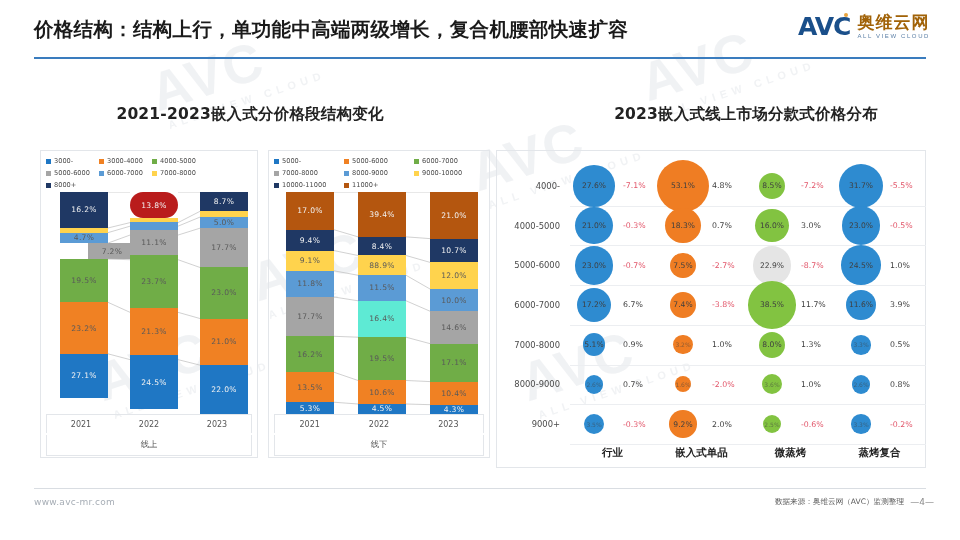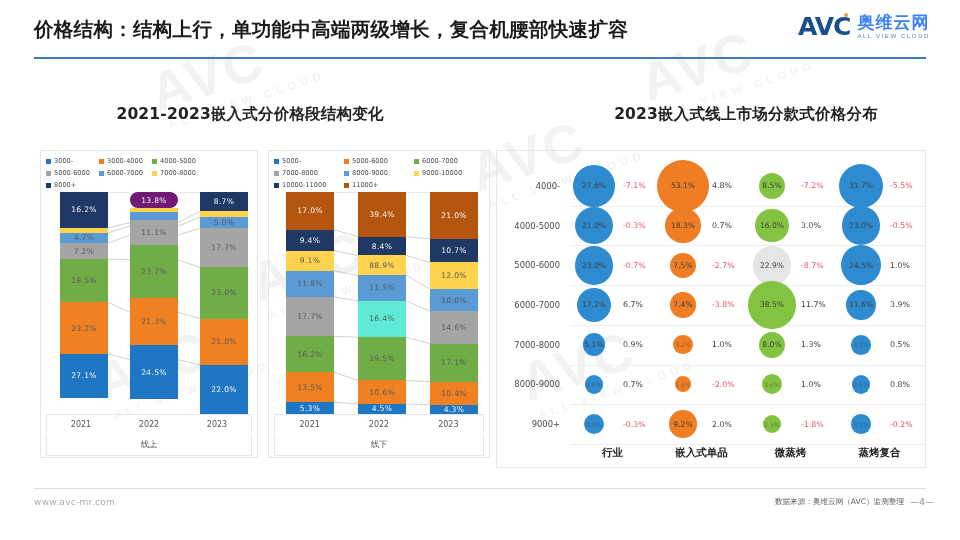--- a/index.html
+++ b/index.html
@@ -39,21 +39,21 @@
   .hdr-rule {
     position: absolute; left: 34px; top: 57px; width: 892px; height: 2px;
     background: #3a7cbe;
   }
   .logo { position: absolute; right: 30px; top: 12px; display: flex; align-items: center; gap: 7px; }
   .logo-avc { font-size: 25px; font-weight: 800; color: #1a4f8a; letter-spacing: -1px;
               font-family: "DejaVu Sans", sans-serif; position: relative; }
   .logo-avc .dot { position: absolute; right: 2px; top: 1px; width: 4px; height: 4px;
                    border-radius: 50%; background: #e8a33d; }
   .logo-cn { line-height: 1; }
-  .logo-cn .cn { font-size: 17px; font-weight: 700; color: #3b82f6; letter-spacing: 1px;
+  .logo-cn .cn { font-size: 17px; font-weight: 700; color: #a16207; letter-spacing: 1px;
                  font-family: "DejaVu Sans", sans-serif; }
   .logo-cn .en { display: block; font-size: 6px; color: #5b7fa6; letter-spacing: 1.6px;
                  margin-top: 2px; text-align: center; }
 
   
   .panel-title {
     position: absolute; font-size: 15.5px; font-weight: 700; color: #222;
     font-family: "DejaVu Sans", "Liberation Sans", sans-serif; letter-spacing: .2px;
   }
   #title-left  { left: 0; top: 104px; width: 500px; text-align: center; }
@@ -228,35 +228,35 @@
       <div class="bar" style="left: 14px; width: 48px; height: 222px;">
         <div class="seg dark" style="height: 35.964px; background: rgb(31, 56, 100);">
           <span>16.2%</span>
         </div>
         <div class="seg" style="height: 4.662px; background: rgb(255, 211, 77);">
           <span></span>
         </div>
         <div class="seg" style="height: 10.434px; background: rgb(91, 155, 213);">
           <span>4.7%</span>
         </div>
-        <div class="seg" style="height: 15.984px; background: rgb(165, 165, 165);">
+        <div class="seg" style="height: 15.984px; background: rgb(165, 165, 165); margin-left: 28px;">
           <span>7.2%</span>
         </div>
         <div class="seg" style="height: 43.29px; background: rgb(112, 173, 71);">
           <span>19.5%</span>
         </div>
         <div class="seg" style="height: 51.504px; background: rgb(240, 129, 35);">
           <span>23.2%</span>
         </div>
         <div class="seg dark" style="height: 44px; background: rgb(31, 119, 196);">
           <span>27.1%</span>
         </div>
       </div>
       <div class="bar" style="left: 84px; width: 48px; height: 222px;">
-        <div class="seg dark" style="height: 16px; background: #701a75; border-radius: 13px;">
+        <div class="seg dark" style="height: 26px; background: #b91c1c; border-radius: 13px;">
           <span>13.8%</span>
         </div>
         <div class="seg" style="height: 3.552px; background: rgb(255, 211, 77);">
           <span></span>
         </div>
         <div class="seg" style="height: 8.88px; background: rgb(91, 155, 213);">
           <span></span>
         </div>
         <div class="seg" style="height: 24.642px; background: rgb(165, 165, 165);">
           <span>11.1%</span>
@@ -658,21 +658,21 @@
             </div>
           </div>
           <div class="delta pos">2.0%</div>
         </div>
         <div class="bcell">
           <div class="bub-wrap">
             <div class="bub" style="width: 18.1193px; height: 18.1193px; background: rgb(130, 195, 65);">
               <b style="opacity: 0.55; font-size: 6px;">2.5%</b>
             </div>
           </div>
-          <div class="delta neg">-1.8%</div>
+          <div class="delta neg">-0.6%</div>
         </div>
         <div class="bcell">
           <div class="bub-wrap">
             <div class="bub" style="width: 19.6262px; height: 19.6262px; background: rgb(46, 139, 208);">
               <b style="opacity: 0.55; font-size: 6px;">3.3%</b>
             </div>
           </div>
           <div class="delta neg">-0.2%</div>
         </div>
       </div>

